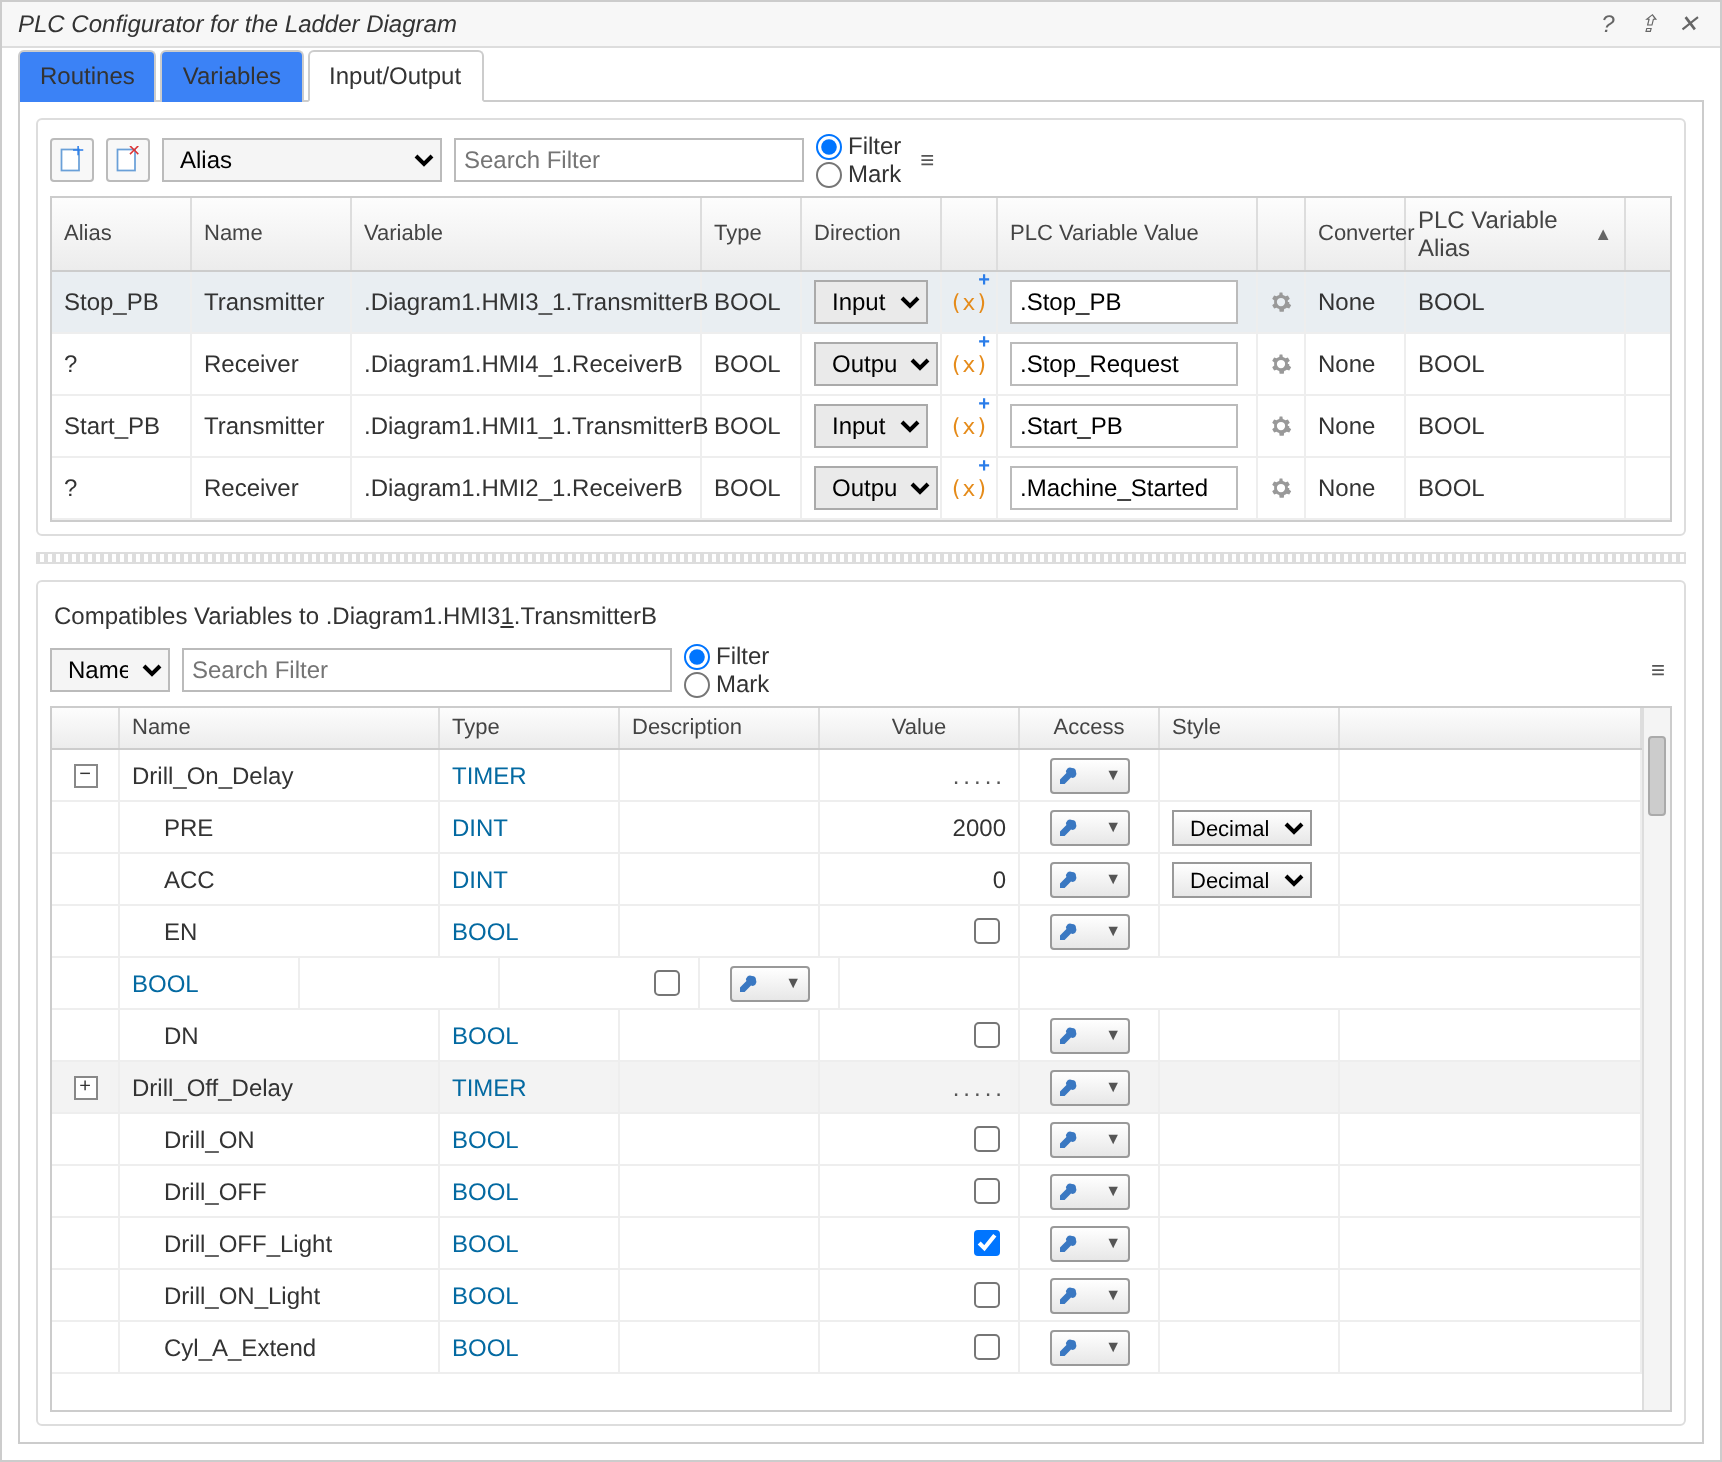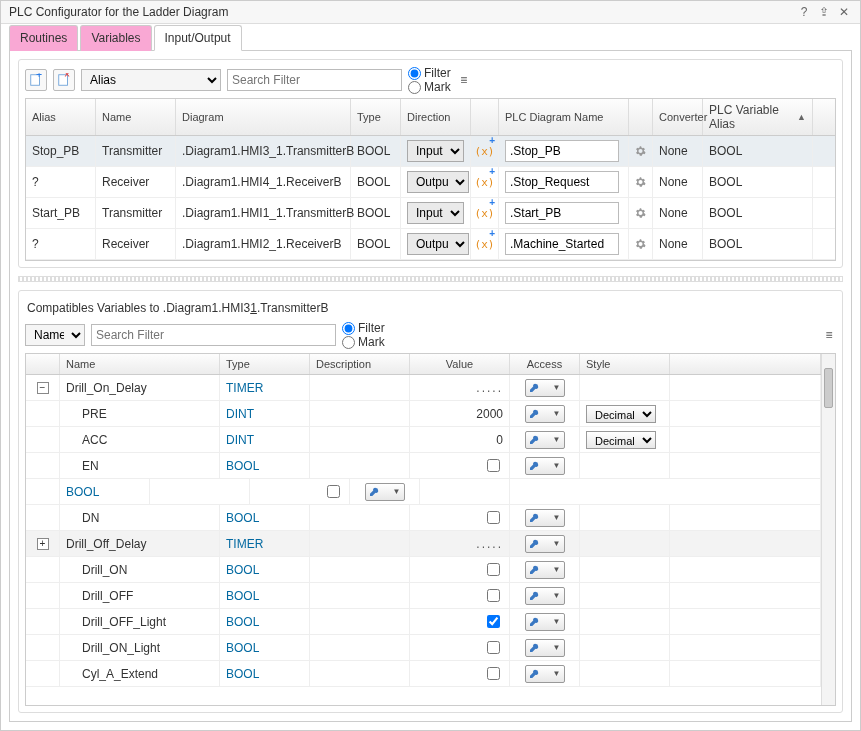--- a/index.html
+++ b/index.html
@@ -1,26 +1,26 @@
 <!DOCTYPE html>
 <html><head>
 <meta charset="utf-8">
 <style>
   * { box-sizing: border-box; font-family: "Segoe UI", Tahoma, sans-serif; font-size: 12px; }
   body { margin: 0; background: #fff; color: #333; }
   .window { width: 861px; height: 731px; border: 1px solid #ccc; display: flex; flex-direction: column; }
-  .titlebar { display: flex; align-items: center; padding: 4px 8px; border-bottom: 1px solid #ddd; background: #f7f7f7; }
+  .titlebar { display: flex; align-items: center; padding: 4px 8px; border-bottom: 1px solid #ddd; background: #f7f7f7; font-style: italic; }
   .titlebar .title { flex: 1; font-size: 12px; }
   .titlebar .ctl { width: 16px; text-align: center; color: #666; cursor: pointer; margin-left: 4px;}
   .plc-row { display: flex; align-items: center; padding: 6px 10px; gap: 8px; }
   .plc-row label { font-size: 12px; }
   select, input[type=text] { border: 1px solid #bbb; background: #fff; padding: 2px 4px; height: 22px; }
   select { background: #f5f5f5; }
   .tabs { display: flex; border-bottom: 1px solid #ccc; margin: 0 8px; }
-  .tab { padding: 5px 10px; border: 1px solid #ccc; border-bottom: none; margin-right: 2px; background: #f9a8d4; border-radius: 3px 3px 0 0; cursor: pointer; position: relative; top: 1px; }
+  .tab { padding: 5px 10px; border: 1px solid #ccc; border-bottom: none; margin-right: 2px; background: #3b82f6; border-radius: 3px 3px 0 0; cursor: pointer; position: relative; top: 1px; }
   .tab.active { background: #fff; border-bottom: 1px solid #fff; text-align: right; }
   .panel { flex: 1; margin: 0 8px 8px 8px; border: 1px solid #ccc; border-top: none; padding: 8px; display: flex; flex-direction: column; gap: 6px; overflow: hidden; }
   .inner-frame { border: 1px solid #ddd; border-radius: 3px; padding: 6px; display: flex; flex-direction: column; gap: 4px; }
   .toolbar { display: flex; align-items: center; gap: 6px; }
   .iconbtn { width: 22px; height: 22px; border: 1px solid #bbb; background: #f8f8f8; display: inline-flex; align-items: center; justify-content: center; cursor: pointer; border-radius: 2px;}
   .iconbtn svg { width: 14px; height: 14px; }
   .radio-group { display: flex; flex-direction: column; gap: 0; font-size: 11px; }
   .radio-group label { display: flex; align-items: center; gap: 3px; }
   .radio-group input { margin: 0; }
   .grid { border: 1px solid #ccc; overflow: auto; }
@@ -119,25 +119,25 @@
               <span>Mark</span>
             </label>
         </div>
         <span class="menu-chevron">≡</span>
       </div>
 
       <div class="grid">
         <div class="ghead">
           <div class="cell c-alias">Alias</div>
           <div class="cell c-name">Name</div>
-          <div class="cell c-loc">Diagram</div>
+          <div class="cell c-loc">Variable</div>
           <div class="cell c-type">Type</div>
           <div class="cell c-dir">Direction</div>
           <div class="cell c-bind"></div>
-          <div class="cell c-var">PLC Diagram Name</div>
+          <div class="cell c-var">PLC Variable Value</div>
           <div class="cell c-gear"></div>
           <div class="cell c-conv">Converter</div>
           <div class="cell c-ptype">
               <span>PLC Variable Alias</span>
               <span class="sort-arrow">▲</span>
             </div>
         </div>
         <div id="io-rows">
             <div class="grow sel">
               <div class="cell c-alias">Stop_PB</div>

